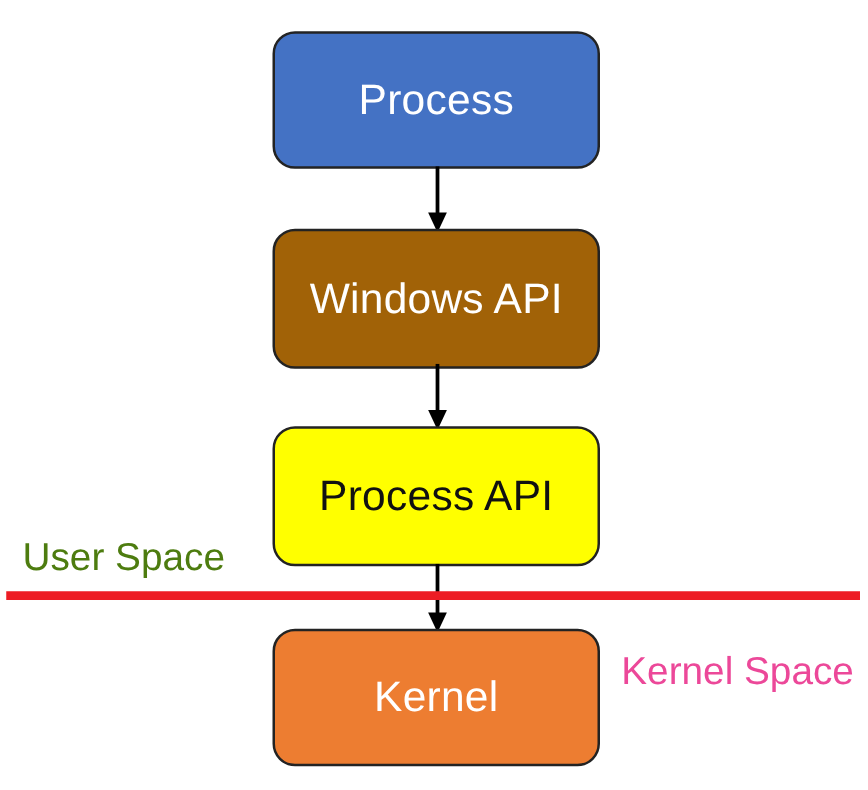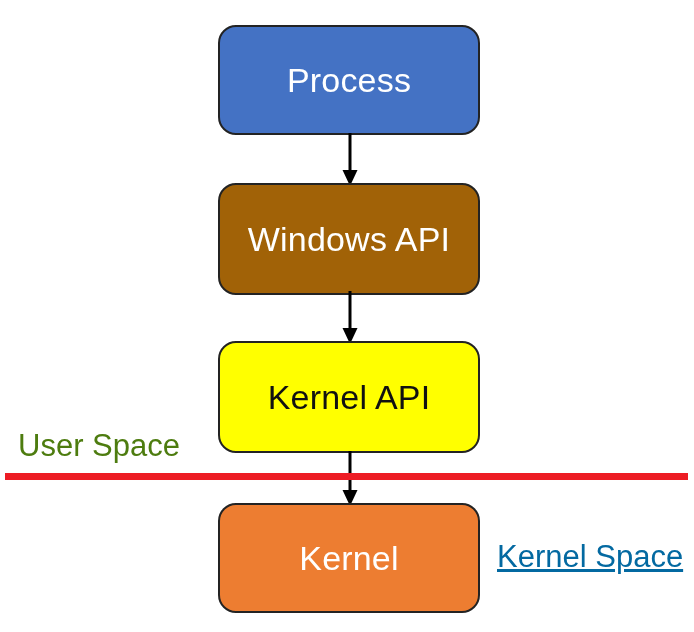--- a/index.html
+++ b/index.html
@@ -86,23 +86,22 @@
     line-height: 1;
     white-space: nowrap;
   }
   #label-user-space {
     left: 18px;
     top: 430px;
     color: #4d7c0f;
   }
   #label-kernel-space {
     left: 497px;
-    top: 541px;
-    color: #0369a1;
-    text-decoration: underline;
+    top: 521px;
+    color: #ec4899;
   }
 </style>
 </head>
 <body>
 
 <div id="canvas">
 
   <div class="node" id="node-process" style="background:#4472C4;color:#ffffff;">
     <span>Process</span>
   </div>
@@ -119,21 +118,21 @@
   </div>
 
   <div class="connector" id="connector-windows-to-native">
     <svg width="18" height="54" viewBox="0 0 18 54" xmlns="http://www.w3.org/2000/svg">
       <line x1="9" y1="0" x2="9" y2="40" stroke="#000000" stroke-width="3"></line>
       <polygon points="9,53 1.5,37 16.5,37" fill="#000000"></polygon>
     </svg>
   </div>
 
   <div class="node" id="node-native-api" style="background:#FFFF00;color:#111111;">
-    <span>Kernel API</span>
+    <span>Process API</span>
   </div>
 
   <div class="connector" id="connector-native-to-kernel">
     <svg width="18" height="56" viewBox="0 0 18 56" xmlns="http://www.w3.org/2000/svg">
       <line x1="9" y1="0" x2="9" y2="42" stroke="#000000" stroke-width="3"></line>
       <polygon points="9,55 1.5,39 16.5,39" fill="#000000"></polygon>
     </svg>
   </div>
 
   <div id="boundary-line"></div>

